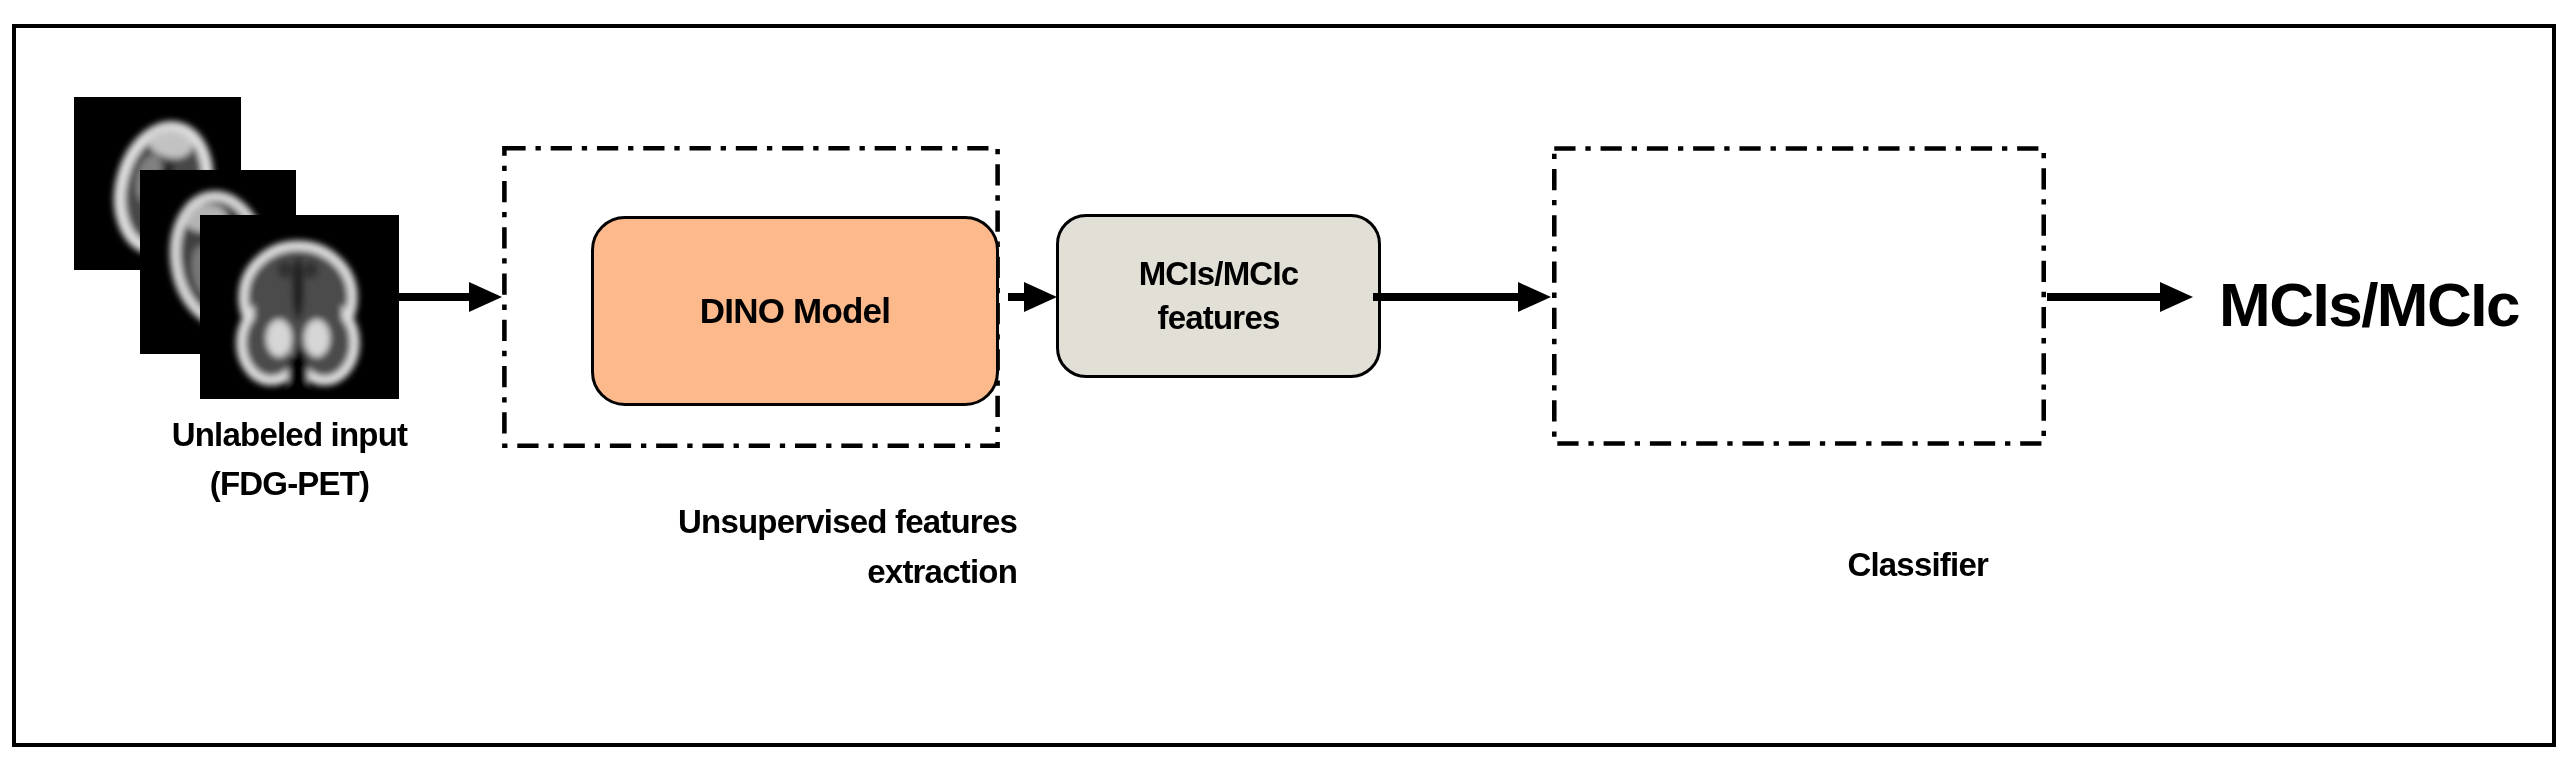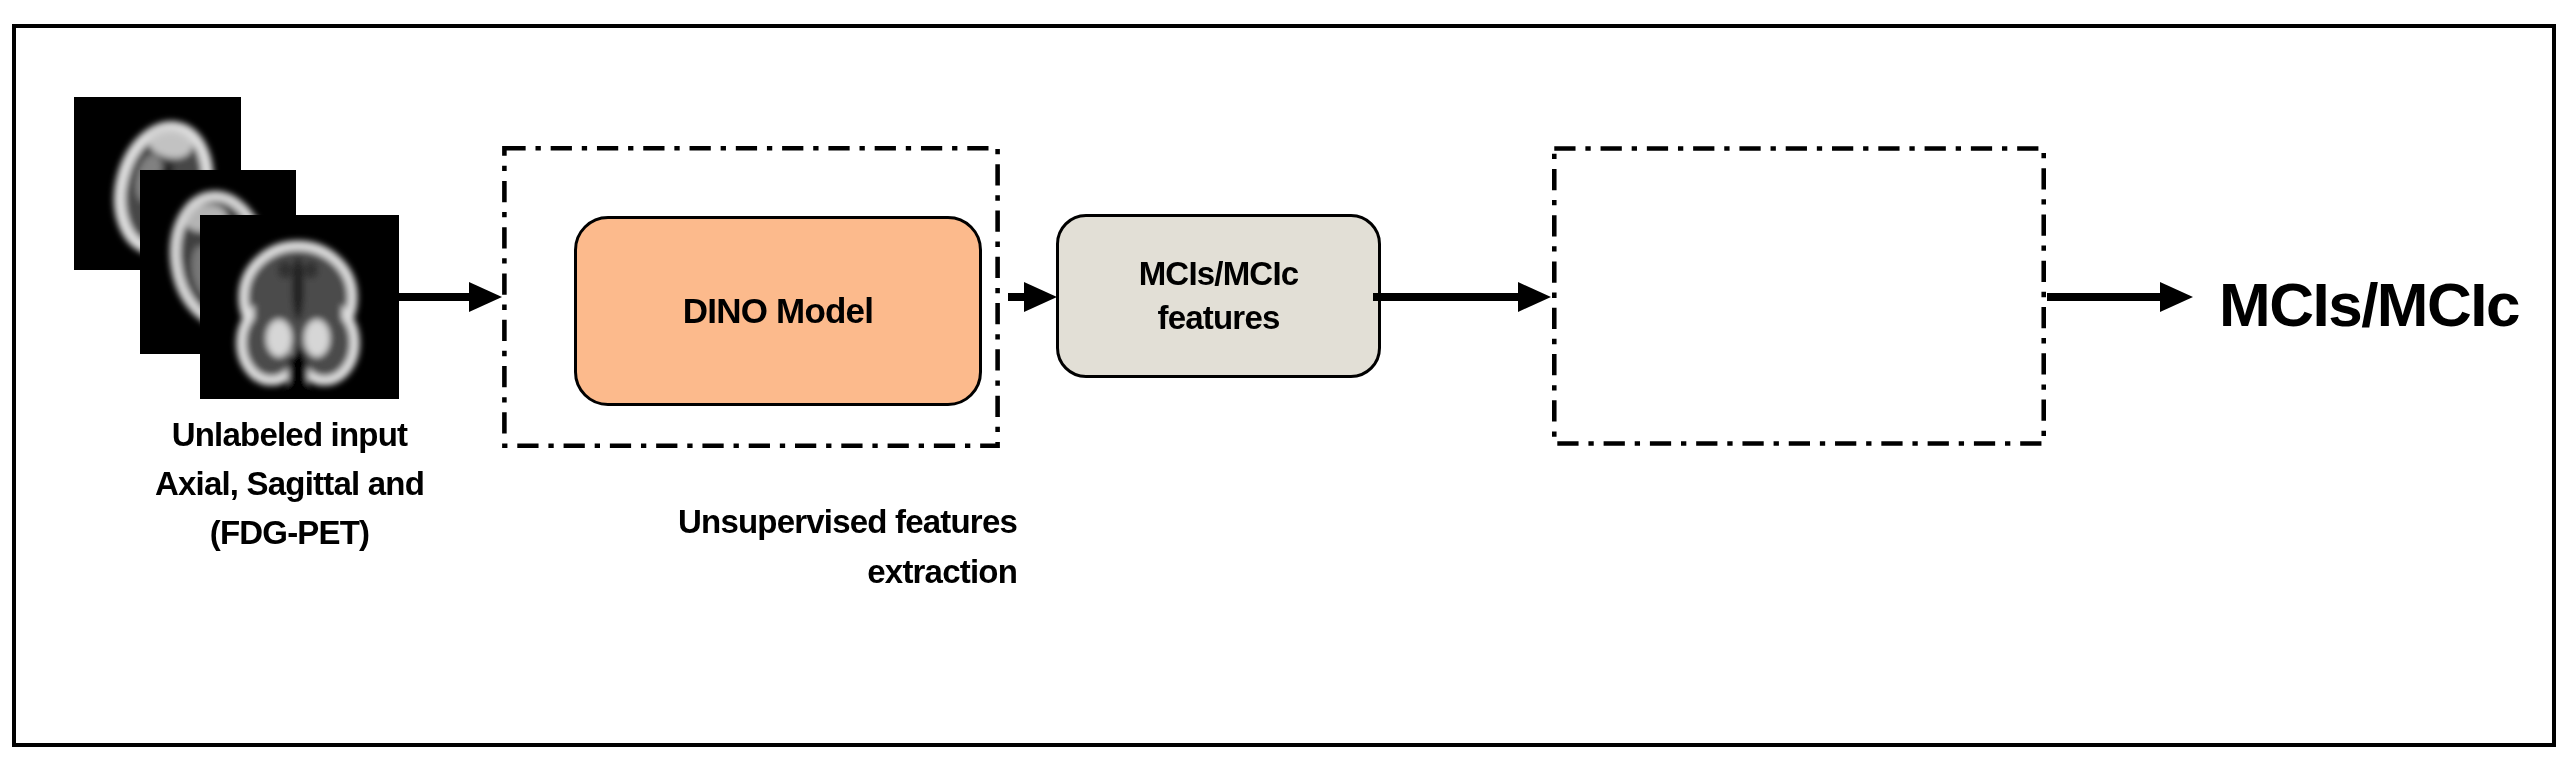--- a/index.html
+++ b/index.html
@@ -33,21 +33,21 @@
   }
   #label-extraction{left:486px;top:497px;width:531px;}
   #label-classifier{left:1609px;top:540px;width:379px;}
   
   .node{
     position:absolute;border:3.8px solid #000;border-radius:34px;
     display:flex;align-items:center;justify-content:center;
     text-align:center;font-weight:bold;font-size:35px;line-height:44px;
     letter-spacing:-0.8px;
   }
-  #dino-box{left:574px;top:216px;width:402px;height:184px;background:#FCBA8C;}
+  #dino-box{left:591px;top:216px;width:402px;height:184px;background:#FCBA8C;}
   #features-box{left:1056px;top:214px;width:319px;height:158px;background:#E2DFD6;border-radius:30px;font-size:33px;}
   #elm-box{left:1599px;top:216px;width:400px;height:184px;background:#E8EED6;}
   
   .dashed{position:absolute;}
   
   .arrow{position:absolute;height:30px;}
   .arrow .shaft{position:absolute;left:0;top:11.4px;height:7.6px;background:#000;width:calc(100% - 30px);}
   .arrow .head{
     position:absolute;right:0;top:0;width:0;height:0;
     border-top:15px solid transparent;border-bottom:15px solid transparent;
@@ -119,21 +119,20 @@
         <ellipse cx="129" cy="96" rx="8" ry="42" fill="#181818" opacity="0.8"></ellipse>
         <ellipse cx="112" cy="72" rx="10" ry="12" fill="#2c2c2c" opacity="0.8"></ellipse>
         <ellipse cx="146" cy="72" rx="10" ry="12" fill="#2c2c2c" opacity="0.8"></ellipse>
         <ellipse cx="129" cy="212" rx="13" ry="36" fill="#000000"></ellipse>
       </g>
     </svg>
   </div>
 
   <div class="caption">
     <div>Unlabeled input</div>
-    <div>Axial, Sagittal and</div>
     <div>(FDG-PET)</div>
   </div>
 
   <div class="arrow" id="arrow-1">
     <div class="shaft"></div>
     <div class="head"></div>
   </div>
 
   <svg class="dashed" style="left:502px;top:146px;" width="498" height="302" viewBox="0 0 656 398">
     <rect x="3" y="3" width="650" height="392" fill="none" stroke="#000" stroke-width="6" stroke-dasharray="28 13 7 13"></rect>
@@ -163,20 +162,23 @@
   <div class="arrow" id="arrow-3">
     <div class="shaft"></div>
     <div class="head"></div>
   </div>
 
   <svg class="dashed" style="left:1552px;top:146px;" width="494" height="300" viewBox="0 0 651 395">
     <rect x="3" y="3" width="645" height="389" fill="none" stroke="#000" stroke-width="6" stroke-dasharray="28 13 7 13"></rect>
   </svg>
 
 
+  <div class="group-label" id="label-classifier">
+    <div>Classifier</div>
+  </div>
 
   <div class="arrow" id="arrow-4">
     <div class="shaft"></div>
     <div class="head"></div>
   </div>
 
   <div class="output-label">MCIs/MCIc</div>
 
 </div>
 

